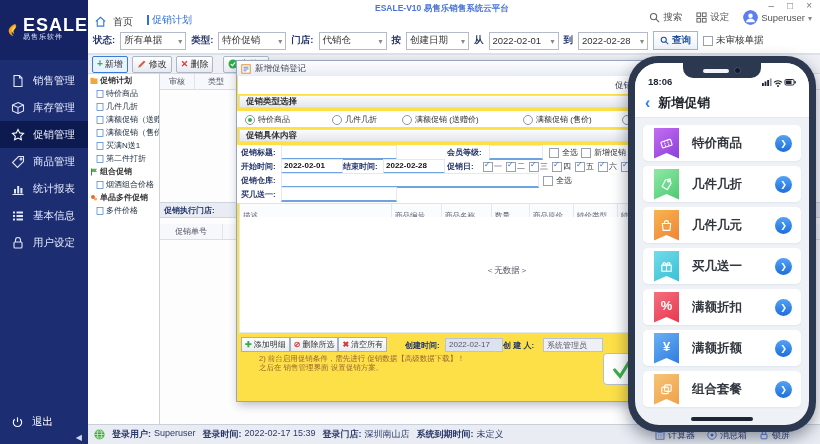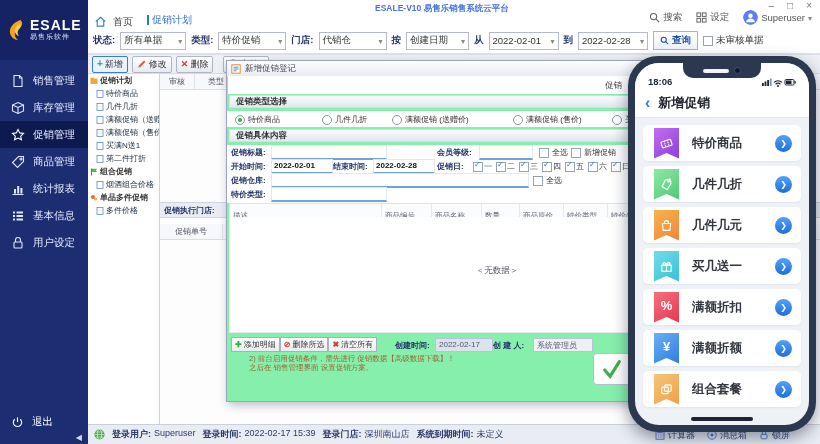--- a/index.html
+++ b/index.html
@@ -5,21 +5,21 @@
   html,body{margin:0;padding:0;}
   body{width:820px;height:444px;font-family:"Liberation Sans",sans-serif;background:#fff;overflow:hidden;}
   #screen{position:absolute;left:0;top:0;width:820px;height:444px;overflow:hidden;background:#f2f3f7;box-shadow:inset -1px -2px 0 #3a66c4;}
   .nw{white-space:nowrap;}
   svg{display:block;}
 
   
   .sidebar{position:absolute;left:0;top:0;width:88px;height:444px;background:#1d2d71;z-index:5;}
   .logo{height:60px;background:#152364;display:flex;align-items:center;gap:5px;padding-left:7px;}
   .logo .flame{width:18px;height:24px;}
-  .logo-brand{color:#fff;font-weight:bold;font-size:14px;letter-spacing:1px;line-height:13px;}
+  .logo-brand{color:#fff;font-weight:bold;font-size:18px;letter-spacing:1px;line-height:13px;}
   .logo-sub{color:#dfe6ff;font-size:7px;letter-spacing:1px;}
   .side-menu{margin-top:7px;}
   .side-item{height:27px;display:flex;align-items:center;gap:8px;padding-left:11px;color:#e6ebff;font-size:10.5px;cursor:pointer;}
   .side-item.active{background:#0d1a50;}
   .side-item .ic{width:14px;height:14px;flex:0 0 14px;}
   .side-logout{position:absolute;bottom:8px;left:0;width:88px;height:28px;display:flex;align-items:center;gap:8px;padding-left:11px;color:#fff;font-size:10.5px;box-sizing:border-box;}
   .collapse-arrow{position:absolute;right:6px;bottom:2px;color:#cfd8f5;font-size:8px;}
 
   
   .topbar{position:absolute;left:88px;top:0;width:732px;height:28px;background:#fff;border-bottom:1px solid #e4e7ee;z-index:4;}
@@ -61,21 +61,21 @@
 
   
   .mainlist{position:absolute;left:160px;top:74px;right:0;bottom:20px;background:#fdfdfe;z-index:1;}
   .gridhead{display:flex;height:15px;border-bottom:1px solid #d8dde6;background:#f7f8fb;font-size:8px;color:#556;}
   .gridhead .gc{border-right:1px solid #dfe3ea;display:flex;align-items:center;justify-content:center;}
   .exec{position:absolute;left:0;top:128px;right:0;}
   .exec-title{height:14px;background:#e9edf3;border-top:1px solid #cfd5e0;border-bottom:1px solid #cfd5e0;display:flex;align-items:center;padding-left:4px;font-size:8px;font-weight:bold;color:#24356b;}
   .exec-grid{display:flex;height:15px;border-bottom:1px solid #d8dde6;background:#f7f8fb;font-size:8px;color:#556;margin-top:6px;}
 
   
-  .dialog{position:absolute;left:226px;top:60px;width:540px;height:340px;background:#86efac;border:1px solid #98a5bc;box-shadow:2px 3px 9px rgba(30,40,70,.3);z-index:10;}
+  .dialog{position:absolute;left:236px;top:60px;width:540px;height:340px;background:#fde047;border:1px solid #98a5bc;box-shadow:2px 3px 9px rgba(30,40,70,.3);z-index:10;}
   .d-title{position:absolute;left:0;top:0;right:0;height:15px;background:linear-gradient(#fdfdfe,#e8ecf3);border-bottom:1px solid #d5dae4;display:flex;align-items:center;gap:4px;padding-left:4px;font-size:8.5px;color:#445;}
   .d-title .ic{width:10px;height:10px;}
   .d-strip{position:absolute;left:1px;top:15px;right:1px;height:18px;background:#fff;}
   .d-partial{position:absolute;left:378px;top:19px;font-size:8.5px;color:#334;}
   .d-sect{position:absolute;left:2px;right:2px;height:13px;background:linear-gradient(#fafbfc,#e3e7ee);border:1px solid #d8dde5;display:flex;align-items:center;padding-left:6px;font-size:8.5px;font-weight:bold;color:#333;box-sizing:border-box;}
   .d-sect1{top:34px;} .d-sect2{top:68px;}
   .d-radios{position:absolute;left:0;top:50px;right:0;height:16px;background:#fff;}
   .rwrap{position:absolute;top:3px;display:flex;align-items:center;gap:3px;font-size:8px;color:#333;cursor:pointer;}
   .rdo{width:8px;height:8px;border:1px solid #8a94a6;border-radius:50%;background:#fff;position:relative;flex:0 0 8px;}
   .rdo.on::after{content:"";position:absolute;left:2px;top:2px;width:4px;height:4px;border-radius:50%;background:#2fae4a;}
@@ -511,21 +511,21 @@
       </div>
       <div class="frow" style="top:28px;">
         <span class="flab" style="left:4px;">促销仓库:</span>
         <span class="inp" style="left:44px;width:252px;"></span>
         <span class="chk" style="position:absolute;left:306px;top:2px;font-size:8px;">
             <span class="cbx"></span>
             <span>全选</span>
           </span>
       </div>
       <div class="frow" style="top:42px;">
-        <span class="flab" style="left:4px;">特价类型:</span>
+        <span class="flab" style="left:4px;">买几送一:</span>
         <span class="inp" style="left:44px;width:110px;"></span>
       </div>
     </div>
 
     <div class="d-tablehead">
       <div class="gc" style="width:152px;">描述</div>
       <div class="gc" style="width:50px;">商品编号</div>
       <div class="gc" style="width:50px;">商品名称</div>
       <div class="gc" style="width:38px;">数量</div>
       <div class="gc" style="width:44px;">商品原价</div>

